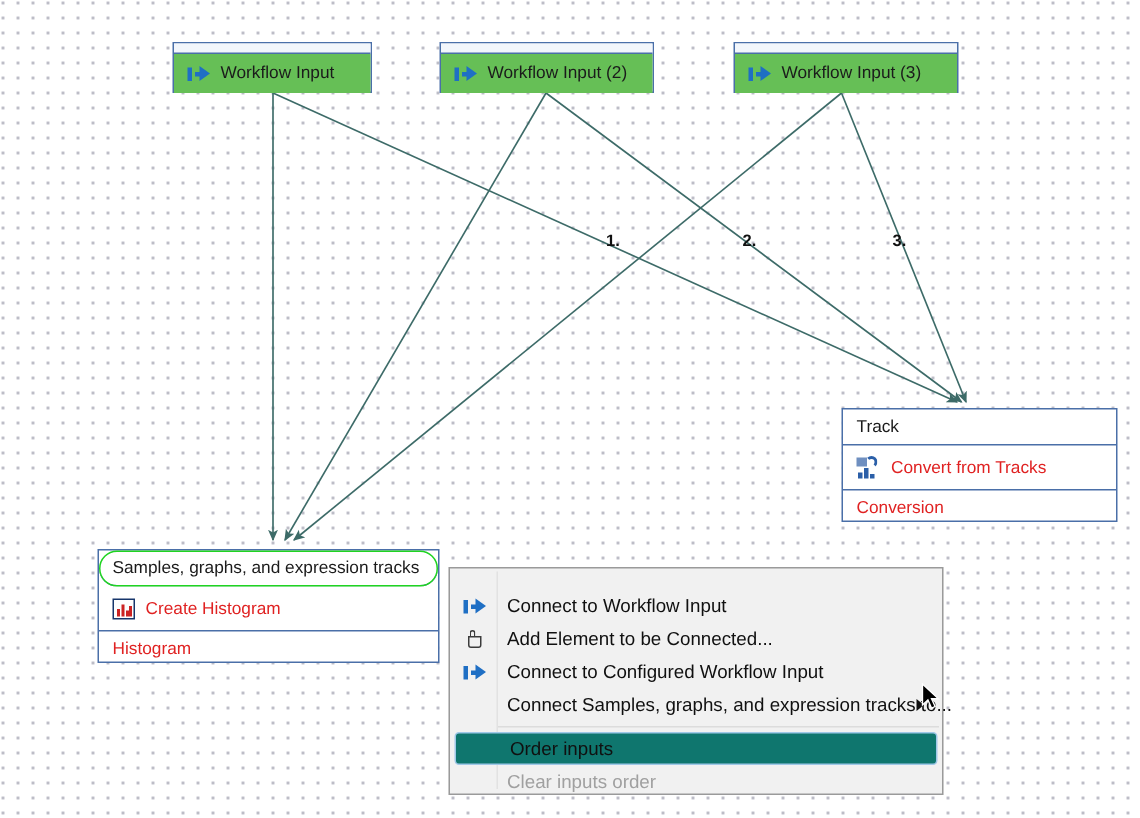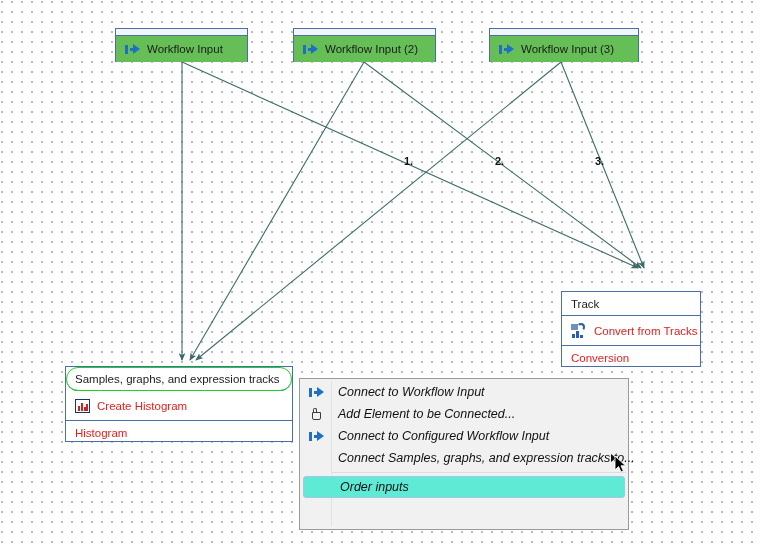--- a/index.html
+++ b/index.html
@@ -167,24 +167,23 @@
   .icon-convert .c1 { left: 0.5px; bottom: 0px; width: 3px; height: 4px; }
   .icon-convert .c2 { left: 4.5px; bottom: 0px; width: 3px; height: 7px; }
   .icon-convert .c3 { left: 8.5px; bottom: 0px; width: 3px; height: 3px; }
 
   
   #ctx-menu {
     position: absolute;
     background: #f1f1f1;
     border: 1px solid #9a9a9a;
     box-sizing: border-box;
-    padding: 2px 0 3px 0;
+    padding: 14px 0 3px 0;
     font-size: 12.5px;
     color: #101010;
-    font-style: italic;
   }
   #ctx-menu .iconcol-rule {
     position: absolute;
     left: 31px;
     top: 2px;
     bottom: 3px;
     width: 1px;
     background: #e2e2e2;
   }
   .mi {
@@ -202,21 +201,21 @@
     align-items: center;
     justify-content: center;
     flex: 0 0 auto;
   }
   .mi .mi-label {
     margin-left: 7px;
     white-space: nowrap;
   }
   .mi.disabled .mi-label { color: #a0a0a0; }
   .mi.highlight {
-    background: #5eead4;
+    background: #0f766e;
     border: 1px solid #9fc8e8;
     border-radius: 3px;
     margin: 0 3px;
   }
   .mi .submenu-arrow {
     position: absolute;
     right: 10px;
     top: 50%;
     margin-top: -4px;
     width: 0; height: 0;
@@ -328,21 +327,21 @@
     <div class="wf-body">
       <span class="icon-inarrow">
         <span class="bar"></span>
           <span class="shaft"></span>
           <span class="head"></span>
       </span>
       <span class="wf-label">Workflow Input (3)</span>
     </div>
   </div>
 
-  <div class="el-node" style="left:561px; top:272px; width:140px; height:76px;margin-top:19px;">
+  <div class="el-node" style="left:561px; top:272px; width:184px; height:76px;">
     <div class="row row-port">
       <span>Track</span>
     </div>
     <div class="row row-title">
       <span class="icon-convert">
         <span class="blk t1"></span>
         <span class="arc"></span>
         <span class="blk c1"></span>
           <span class="blk c2"></span>
           <span class="blk c3"></span>
@@ -413,19 +412,23 @@
       <span class="submenu-arrow"></span>
     </div>
 
     <div class="mi-sep"></div>
 
     <div class="mi highlight">
       <span class="mi-icon"></span>
       <span class="mi-label">Order inputs</span>
     </div>
 
+    <div class="mi disabled">
+      <span class="mi-icon"></span>
+      <span class="mi-label">Clear inputs order</span>
+    </div>
   </div>
 
   <svg id="cursor" style="left:614px; top:455px;" width="14" height="19" viewBox="0 0 14 19">
     <path d="M1,1 L1,15 L4.6,11.6 L7,17 L9.4,16 L7,10.8 L11.6,10.8 z" fill="#000000" stroke="#ffffff" stroke-width="0.9"></path>
   </svg>
 
 </div>
 
 </body></html>

